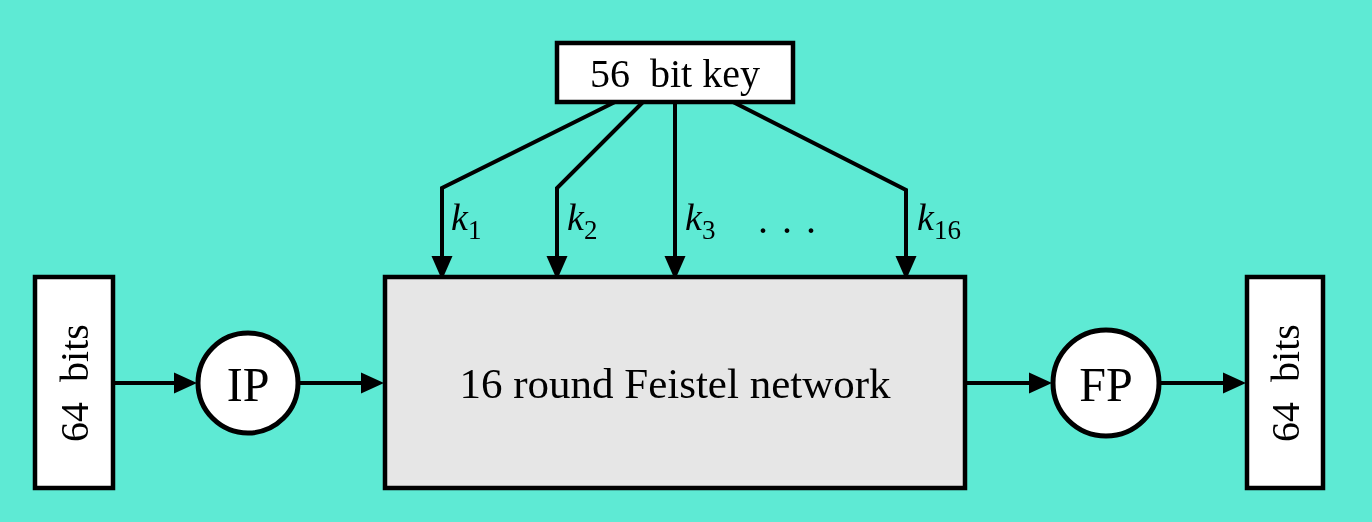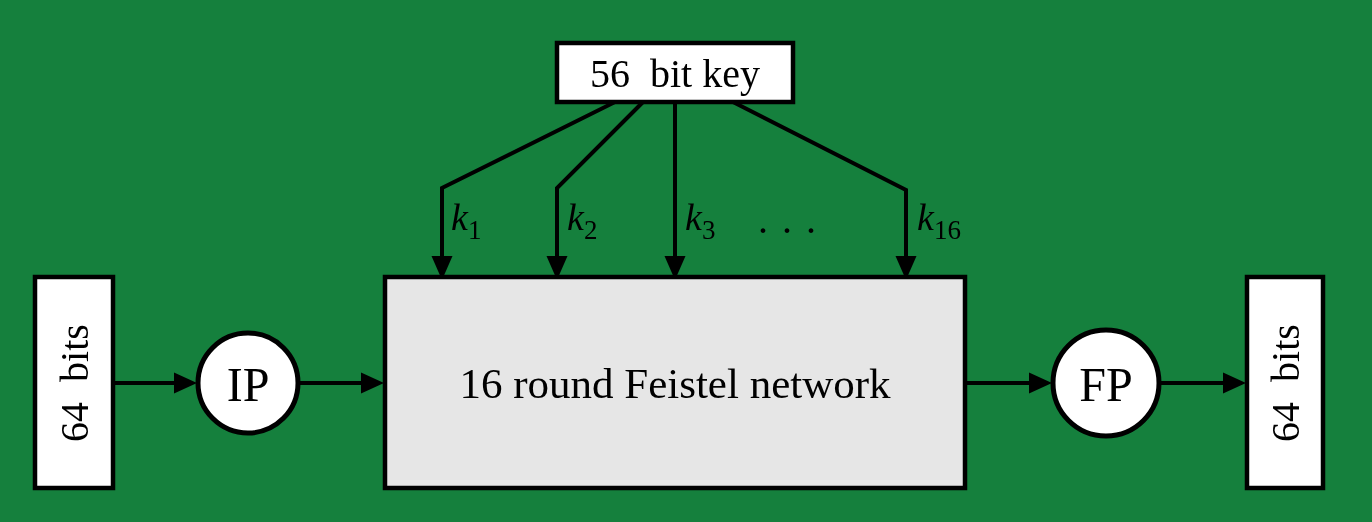--- a/index.html
+++ b/index.html
@@ -4,21 +4,21 @@
 <style>
   html, body {
     margin: 0;
     padding: 0;
     background: #ffffff;
   }
   .stage {
     position: relative;
     width: 1372px;
     height: 522px;
-    background: #15803d;
+    background: #5eead4;
     overflow: hidden;
   }
   svg {
     display: block;
   }
   .box {
     fill: #ffffff;
     stroke: #000000;
     stroke-width: 4.5;
   }

